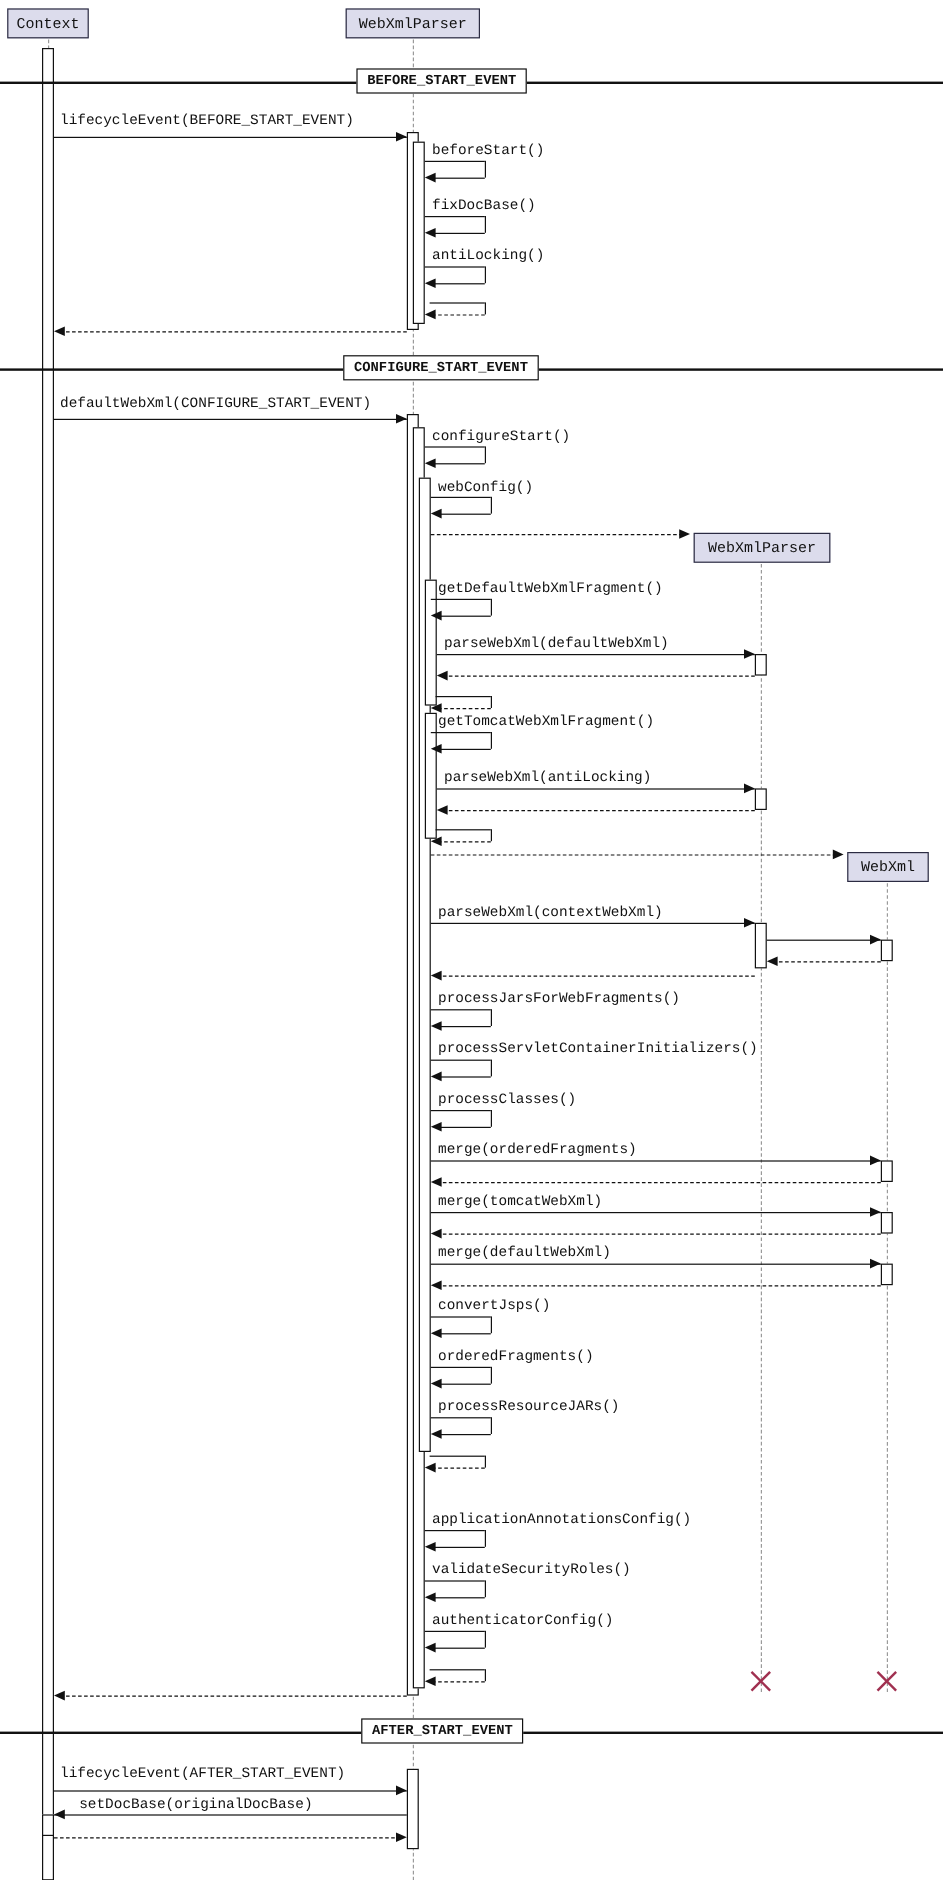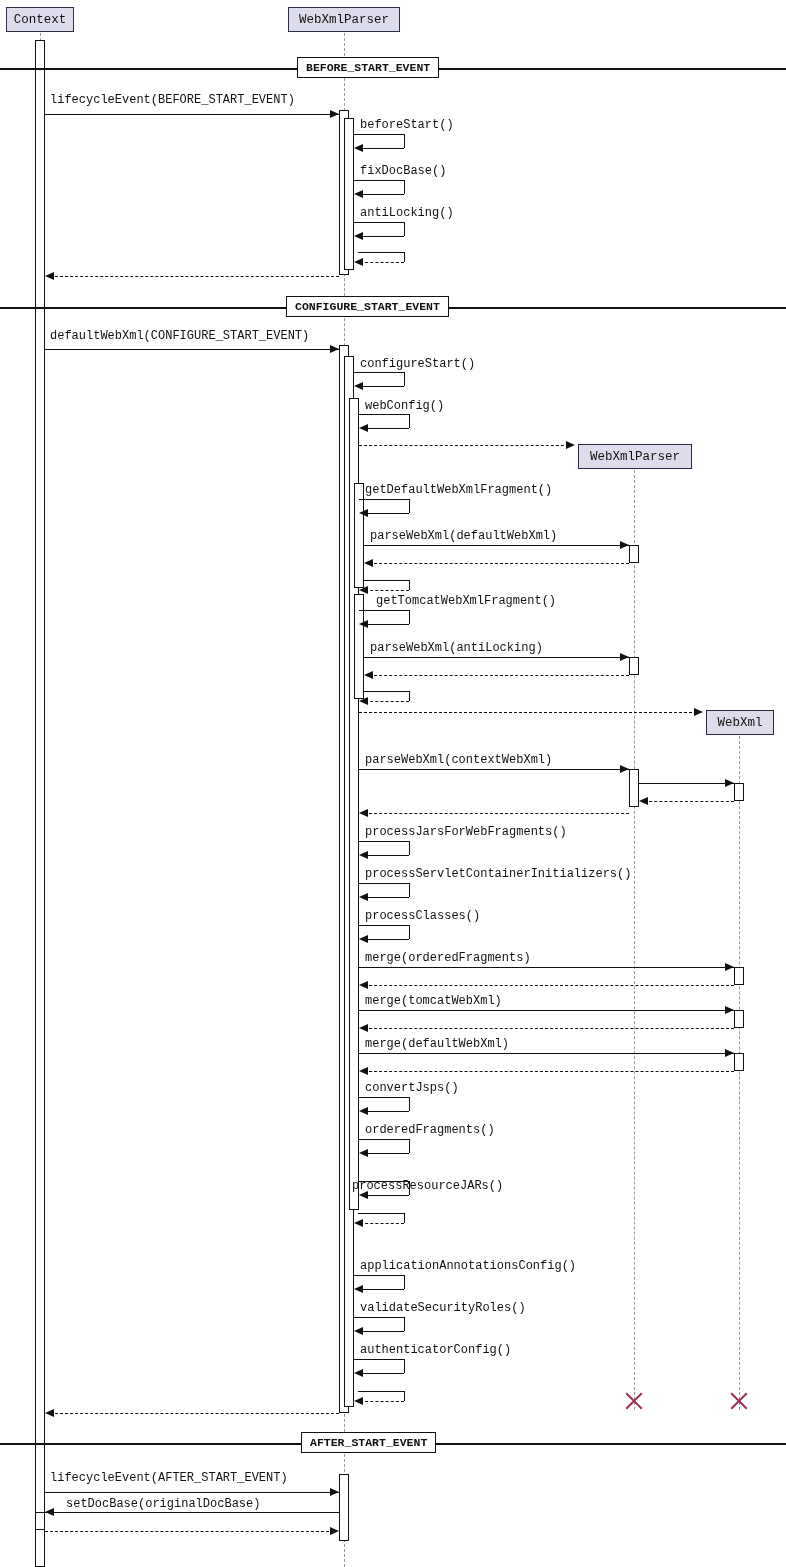--- a/index.html
+++ b/index.html
@@ -172,21 +172,21 @@
       <div class="right" style="height:10px;"></div>
     </div>
   <div class="arrow arr-l" style="left:359px;top:586px;"></div>
 
   <div class="msgline solid" style="left:359px;top:610px;width:50px;"></div>
   <div class="msgline solid" style="left:365px;top:624px;width:44px;"></div>
   <div class="selfbox" style="left:409px;top:610px;">
       <div class="right" style="height:14px;"></div>
     </div>
   <div class="arrow arr-l" style="left:359px;top:620px;"></div>
-  <div class="msglabel" style="left:365px;top:595px;padding-left:11px;">getTomcatWebXmlFragment()</div>
+  <div class="msglabel" style="left:365px;top:595px;">getTomcatWebXmlFragment()</div>
 
   <div class="msgline solid" style="left:364px;top:657px;width:265px;"></div>
   <div class="arrow arr-r" style="left:620px;top:653px;"></div>
   <div class="msglabel" style="left:370px;top:642px;">parseWebXml(antiLocking)</div>
   <div class="msgline dashed" style="left:369px;top:675px;width:260px;"></div>
   <div class="arrow arr-l" style="left:364px;top:671px;"></div>
 
   <div class="msgline solid" style="left:363px;top:691px;width:46px;"></div>
   <div class="msgline dashed" style="left:365px;top:701px;width:44px;"></div>
   <div class="selfbox" style="left:409px;top:691px;">
@@ -266,21 +266,21 @@
     </div>
   <div class="arrow arr-l" style="left:359px;top:1149px;"></div>
   <div class="msglabel" style="left:365px;top:1124px;">orderedFragments()</div>
 
   <div class="msgline solid" style="left:359px;top:1181px;width:50px;"></div>
   <div class="msgline solid" style="left:365px;top:1195px;width:44px;"></div>
   <div class="selfbox" style="left:409px;top:1181px;">
       <div class="right" style="height:14px;"></div>
     </div>
   <div class="arrow arr-l" style="left:359px;top:1191px;"></div>
-  <div class="msglabel" style="left:352px;top:1166px;margin-top:14px;">processResourceJARs()</div>
+  <div class="msglabel" style="left:365px;top:1166px;">processResourceJARs()</div>
 
   <div class="msgline solid" style="left:358px;top:1213px;width:46px;"></div>
   <div class="msgline dashed" style="left:360px;top:1223px;width:44px;"></div>
   <div class="selfbox" style="left:404px;top:1213px;">
       <div class="right" style="height:10px;"></div>
     </div>
   <div class="arrow arr-l" style="left:354px;top:1219px;"></div>
 
   <div class="msgline solid" style="left:354px;top:1275px;width:50px;"></div>
   <div class="msgline solid" style="left:360px;top:1289px;width:44px;"></div>

